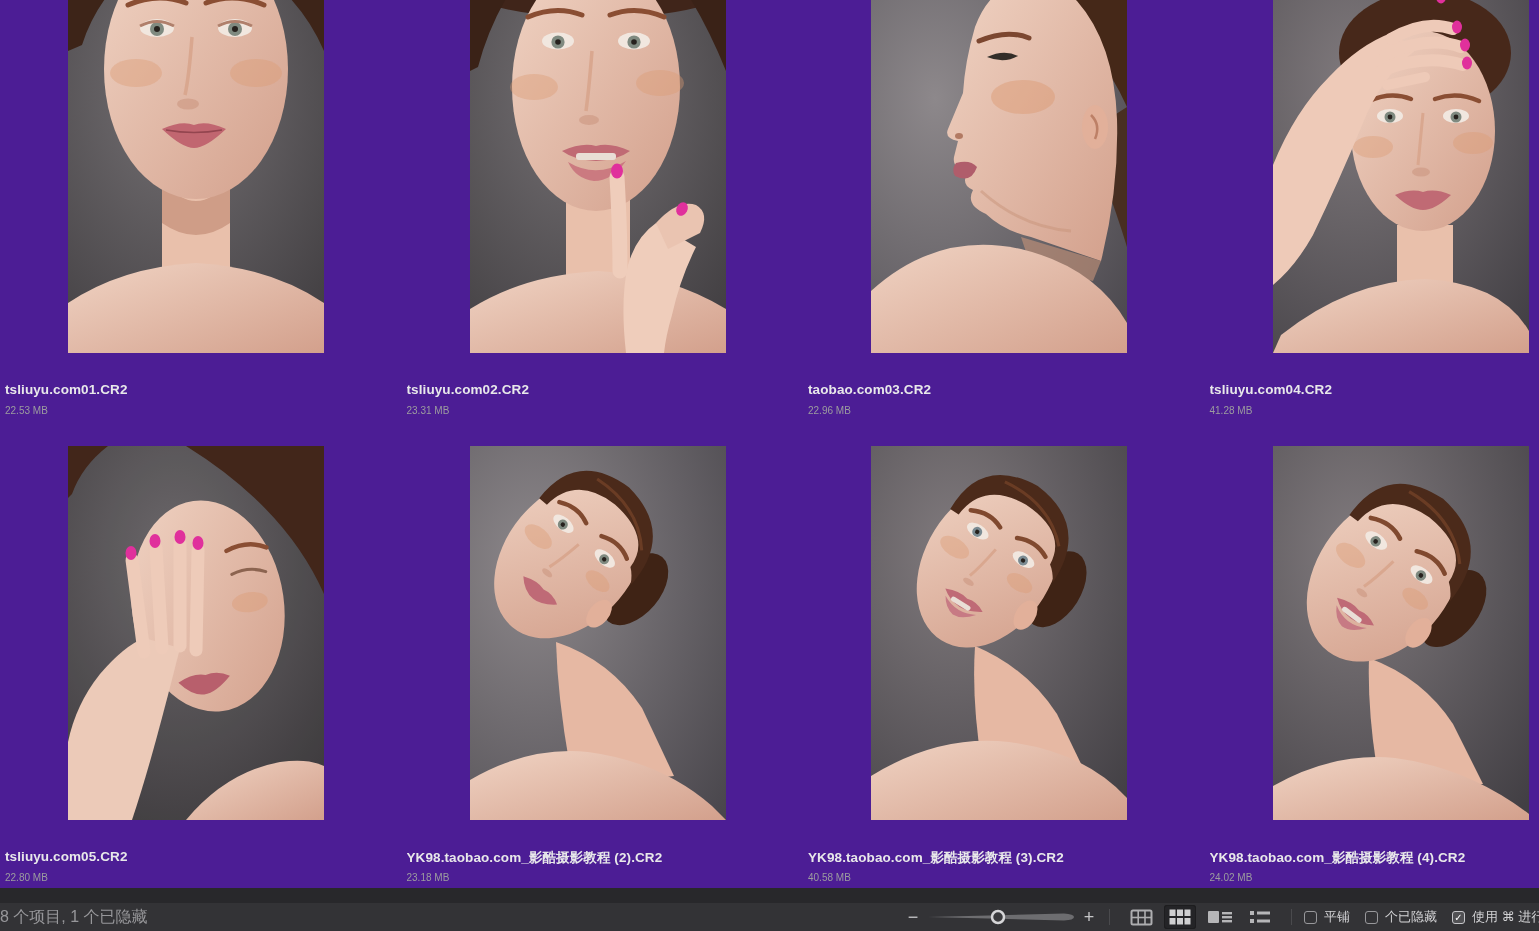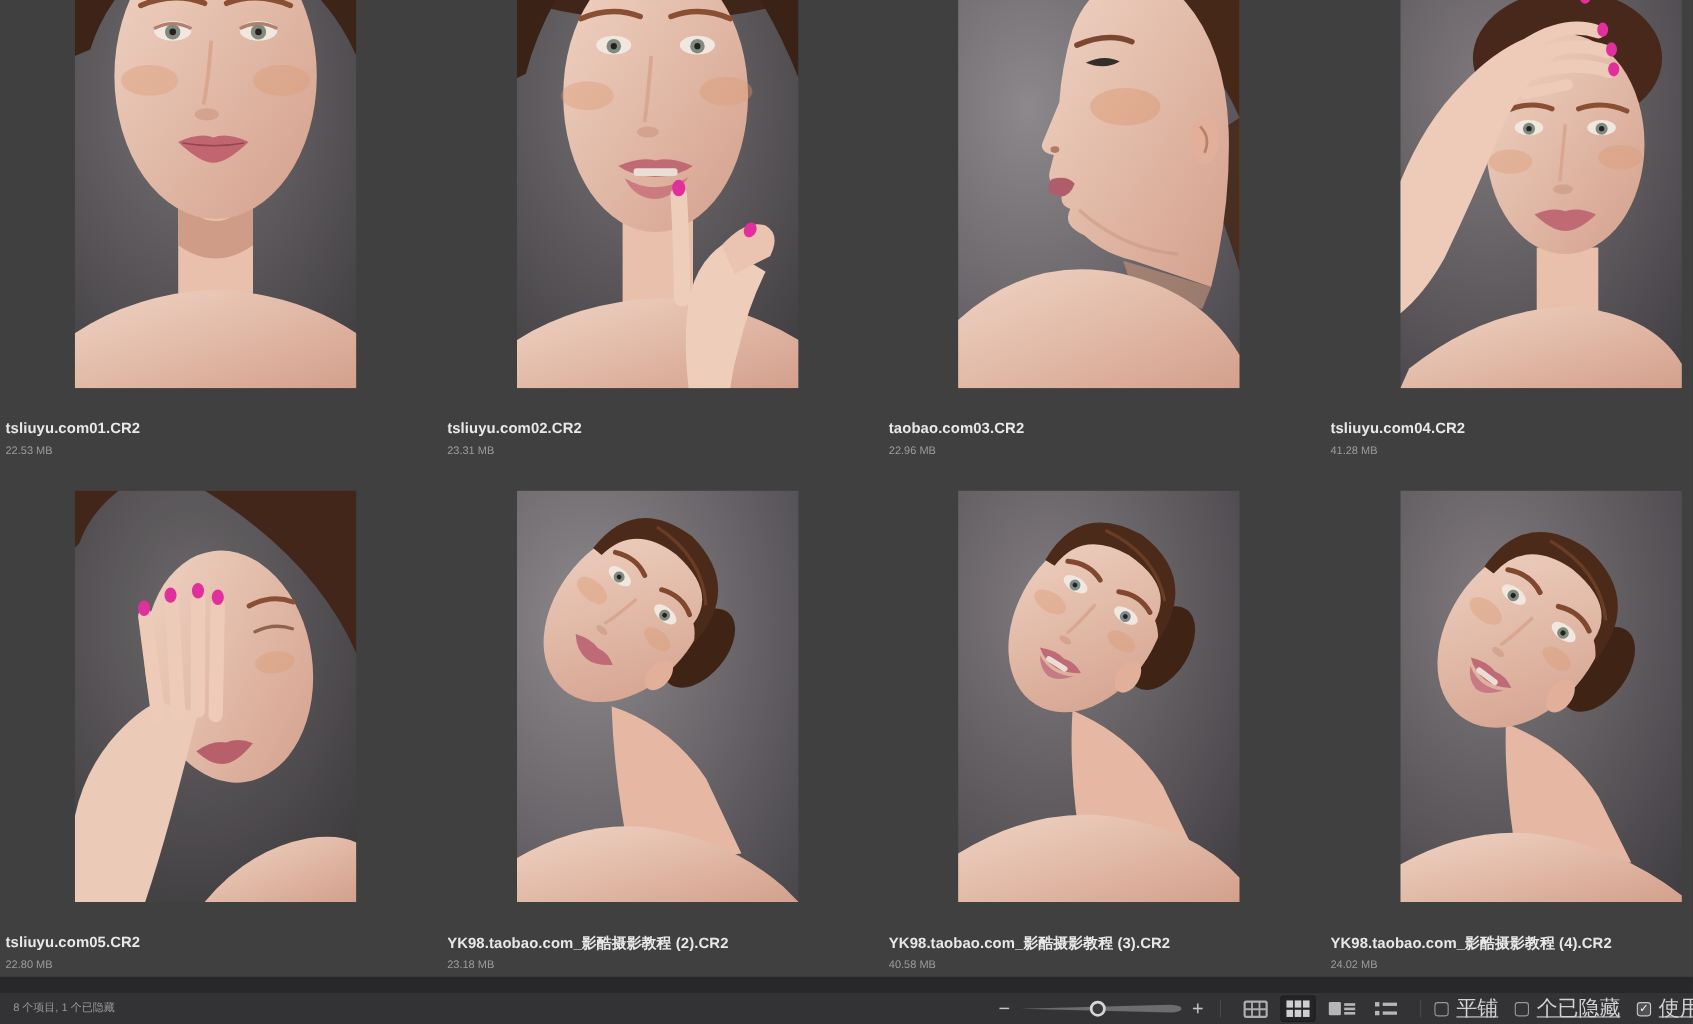--- a/index.html
+++ b/index.html
@@ -1,38 +1,38 @@
 <!DOCTYPE html>
 <html><head>
 <meta charset="utf-8">
 <style>
   html,body{margin:0;padding:0;background:#202022;}
-  .stage{position:relative;width:1539px;height:931px;overflow:hidden;background:#404040;
+  .stage{position:relative;width:1539px;height:931px;overflow:hidden;background:#4c1d95;
          font-family:"Liberation Sans","DejaVu Sans",sans-serif;}
   .grid{position:absolute;top:-21px;left:0;display:grid;grid-template-columns:repeat(4,401.5px);grid-auto-rows:467px;}
   .cell{position:relative;margin:0;}
   .thumb{position:absolute;left:68px;top:0;width:256px;height:374px;display:block;}
   .fname{position:absolute;left:5px;top:403px;width:390px;font-size:13.5px;font-weight:600;color:#e8e8ea;
          white-space:nowrap;overflow:hidden;letter-spacing:.1px;}
   .fsize{position:absolute;left:5px;top:426px;font-size:10px;color:#9c9c9f;}
   .band{position:absolute;left:0;top:888px;width:100%;height:15px;background:#28282b;}
   .bar{position:absolute;left:0;top:903px;width:100%;height:28px;background:#333336;}
-  .summary{position:absolute;left:12px;top:903px;height:28px;line-height:28px;font-size:10px;color:#97979a;}
+  .summary{position:absolute;left:0;top:903px;height:28px;line-height:28px;font-size:16px;color:#97979a;}
   .controls{position:absolute;left:905px;top:903px;height:28px;display:flex;align-items:center;white-space:nowrap;}
   .zbtn{display:inline-block;width:16px;text-align:center;font-size:18px;color:#c6c6c8;line-height:28px;cursor:default;}
   .slider{margin:0 5px;}
   .vsep{display:inline-block;width:1px;height:16px;background:#4a4a4d;margin:0 12px;}
   .viewbtn{display:inline-flex;align-items:center;justify-content:center;height:24px;padding:0 5px;border-radius:3px;margin:0 3px;}
   .viewbtn.selected{background:#242427;box-shadow:inset 0 0 0 1px #1d1d1f;}
   .opt{display:inline-flex;align-items:center;margin-right:15px;}
   .cb{display:inline-block;width:13px;height:13px;border:1px solid #98989b;border-radius:3px;background:transparent;
       margin-right:7px;box-sizing:border-box;text-align:center;}
   .cb.checked{background:#515154;border-color:#c6c6c9;}
   .cb.checked::after{content:"\2713";display:block;color:#fff;font-size:10px;font-weight:bold;line-height:11px;}
-  .optlabel{font-size:19px;color:#d2d2d4;text-decoration:underline;}
+  .optlabel{font-size:13px;color:#d2d2d4;}
   .defs{position:absolute;width:0;height:0;}
 </style>
 </head>
 <body>
 
 <div class="stage">
 
   <svg class="defs" aria-hidden="true">
     <defs>
       <radialGradient id="bgA" cx="32%" cy="28%" r="95%">

